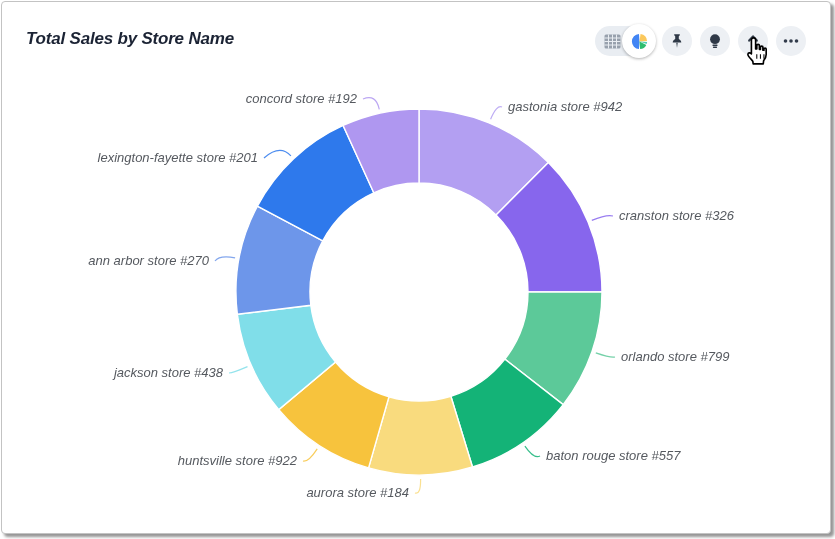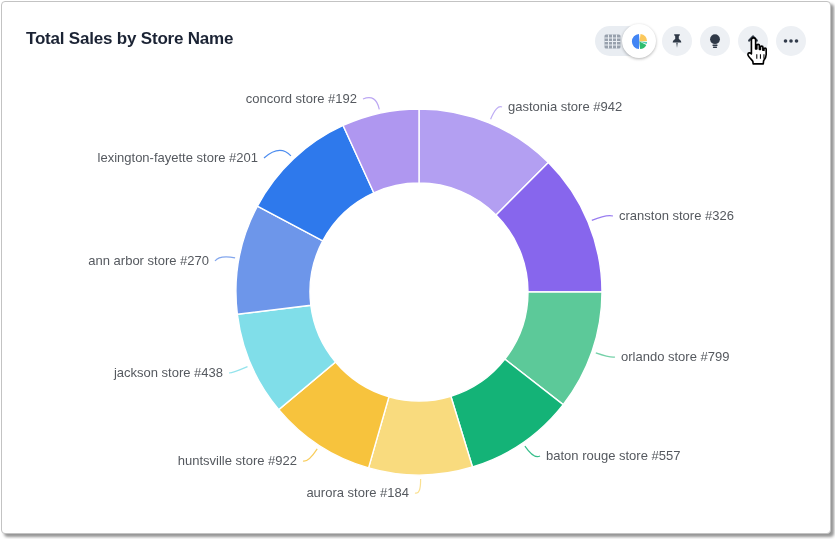--- a/index.html
+++ b/index.html
@@ -1,19 +1,19 @@
 <!DOCTYPE html>
 <html><head>
 <meta charset="utf-8">
 <style>
   html,body{margin:0;padding:0;width:835px;height:539px;background:#ffffff;overflow:hidden;
     font-family:"Liberation Sans", sans-serif;}
   .card{position:absolute;left:1px;top:1px;width:828px;height:531px;background:#ffffff;
     border:1px solid #c3c3c3;border-radius:4px;
-    box-shadow:3px 3px 3px rgba(0,0,0,0.42);overflow:hidden;}
+    box-shadow:3px 3px 3px rgba(0,0,0,0.42);overflow:hidden;font-style:italic;}
   .page-title{position:absolute;left:24px;top:27px;margin:0;font-size:17px;font-weight:700;
     color:#1b2334;letter-spacing:-0.2px;}
   .toolbar{position:absolute;top:24px;right:24px;display:flex;align-items:center;gap:8px;}
   .toggle{position:relative;width:59px;height:30px;border-radius:15px;background:#e9edf2;
     display:flex;align-items:center;}
   .toggle-opt{border:none;background:transparent;padding:0;margin:0;cursor:pointer;
     display:flex;align-items:center;justify-content:center;}
   .toggle-opt.table{width:30px;height:30px;margin-left:2px;}
   .sel-circle{position:absolute;right:-2px;top:-2px;width:34px;height:34px;border-radius:50%;
     background:#ffffff;box-shadow:0 1px 3px rgba(0,0,0,0.30);

